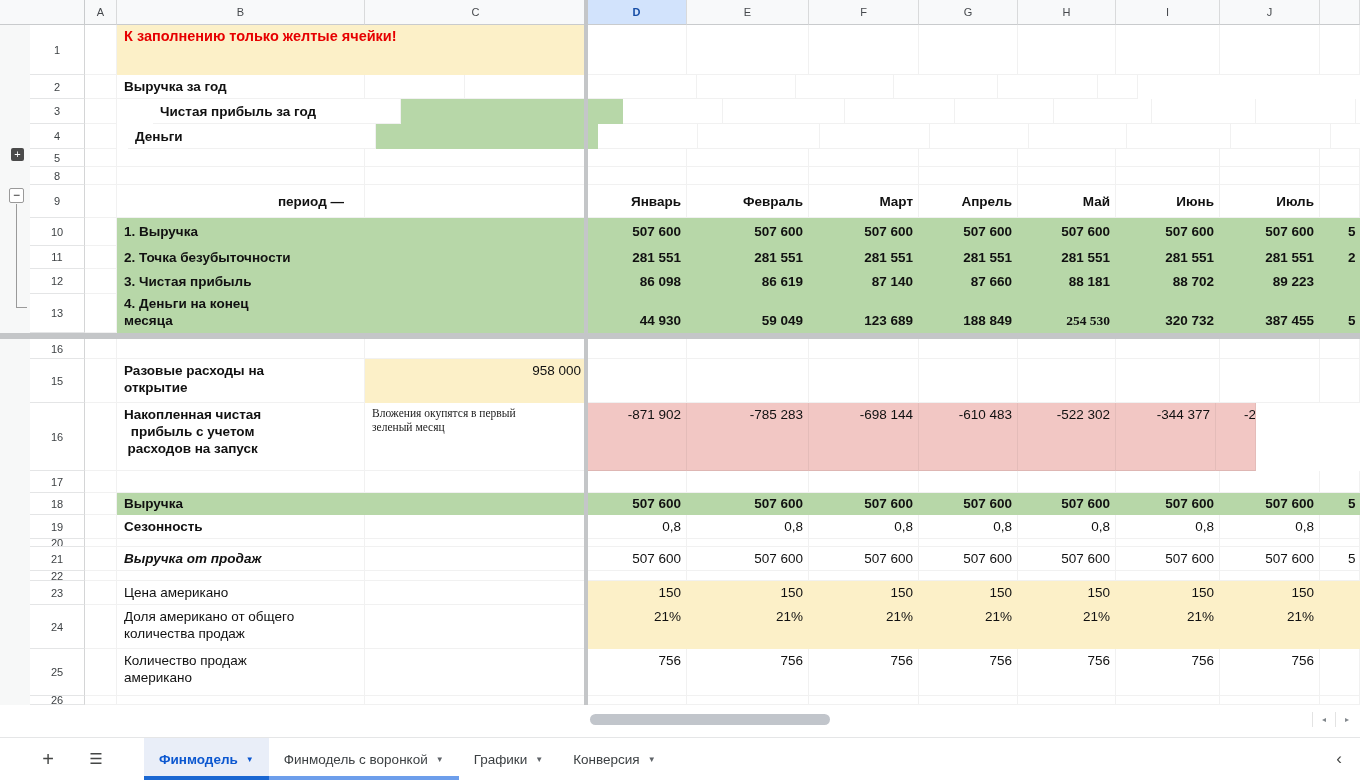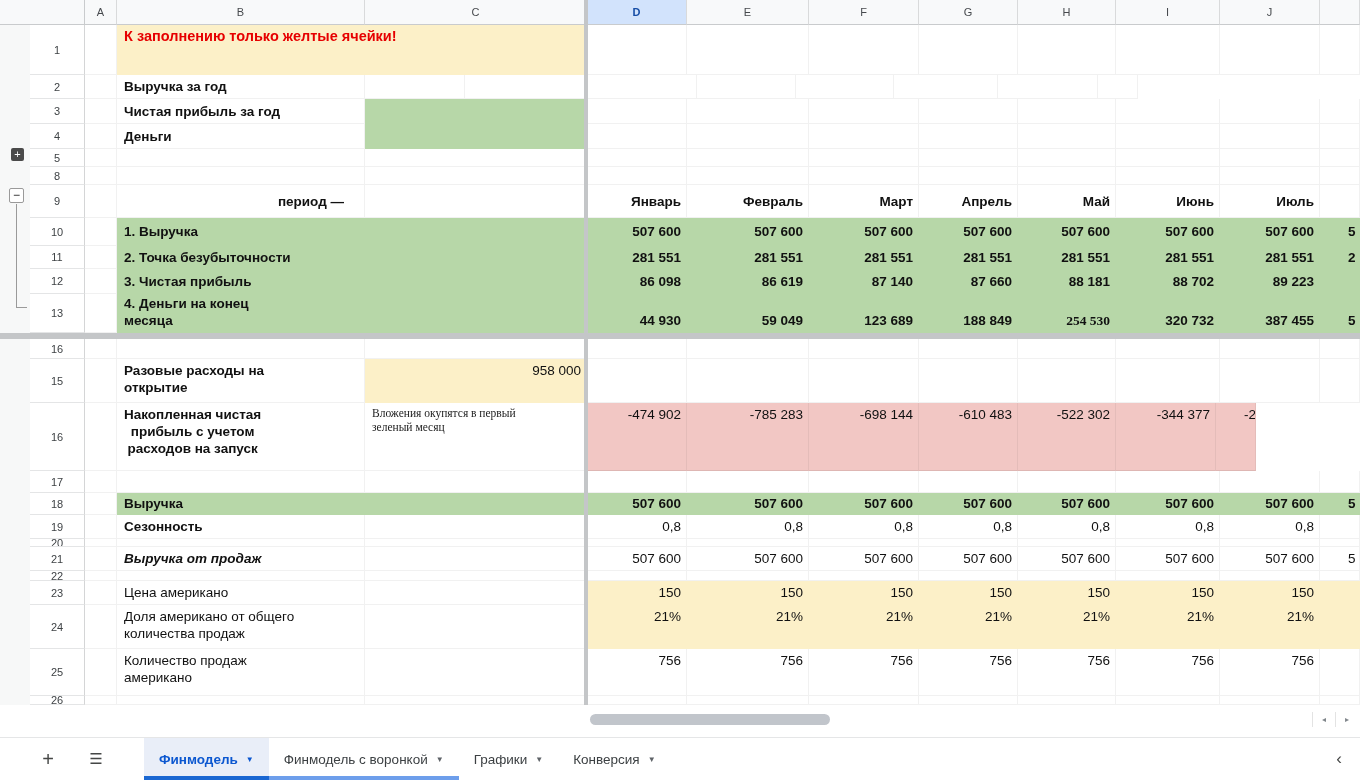--- a/index.html
+++ b/index.html
@@ -124,36 +124,36 @@
           <div class="cell" style="flex: 0 0 99px;"></div>
           <div class="cell" style="flex: 0 0 98px;"></div>
           <div class="cell" style="flex: 0 0 104px;"></div>
           <div class="cell" style="flex: 0 0 100px;"></div>
           <div class="cell" style="flex: 0 0 40px;"></div>
         </div>
         <div class="row" style="height: 25px;">
           <div class="gmargin"></div>
           <div class="rownum">3</div>
           <div class="cell" style="flex: 0 0 32px;"></div>
-          <div class="cell b al" style="flex: 0 0 248px;">Чистая прибыль за год</div>
+          <div class="cell b al" style="flex: 0 0 248px; margin-left: 36px;">Чистая прибыль за год</div>
           <div class="cell bg-green" style="flex: 0 0 222px;"></div>
           <div class="cell" style="flex: 0 0 100px;"></div>
           <div class="cell" style="flex: 0 0 122px;"></div>
           <div class="cell" style="flex: 0 0 110px;"></div>
           <div class="cell" style="flex: 0 0 99px;"></div>
           <div class="cell" style="flex: 0 0 98px;"></div>
           <div class="cell" style="flex: 0 0 104px;"></div>
           <div class="cell" style="flex: 0 0 100px;"></div>
           <div class="cell" style="flex: 0 0 40px;"></div>
         </div>
         <div class="row" style="height: 25px;">
           <div class="gmargin"></div>
           <div class="rownum">4</div>
           <div class="cell" style="flex: 0 0 32px;"></div>
-          <div class="cell b al" style="flex: 0 0 248px;">Деньги</div>
+          <div class="cell b al" style="flex: 0 0 248px; margin-left: 11px;">Деньги</div>
           <div class="cell bg-green" style="flex: 0 0 222px;"></div>
           <div class="cell" style="flex: 0 0 100px;"></div>
           <div class="cell" style="flex: 0 0 122px;"></div>
           <div class="cell" style="flex: 0 0 110px;"></div>
           <div class="cell" style="flex: 0 0 99px;"></div>
           <div class="cell" style="flex: 0 0 98px;"></div>
           <div class="cell" style="flex: 0 0 104px;"></div>
           <div class="cell" style="flex: 0 0 100px;"></div>
           <div class="cell" style="flex: 0 0 40px;"></div>
         </div>
@@ -293,21 +293,21 @@
         </div>
         <div class="row" style="height: 68px;">
           <div class="gmargin"></div>
           <div class="rownum">16</div>
           <div class="cell" style="flex: 0 0 32px;"></div>
           <div class="cell b al vt" style="flex: 0 0 248px; text-align: center;">Накопленная чистая
 прибыль с учетом
 расходов на запуск</div>
           <div class="cell al vt fs11" style="flex: 0 0 222px; font-family: Liberation Serif, serif;">Вложения окупятся в первый
 зеленый месяц</div>
-          <div class="cell bg-pink vt" style="flex: 0 0 100px;">-474 902</div>
+          <div class="cell bg-pink vt" style="flex: 0 0 100px;">-871 902</div>
           <div class="cell bg-pink vt" style="flex: 0 0 122px;">-785 283</div>
           <div class="cell bg-pink vt" style="flex: 0 0 110px;">-698 144</div>
           <div class="cell bg-pink vt" style="flex: 0 0 99px;">-610 483</div>
           <div class="cell bg-pink vt" style="flex: 0 0 98px;">-522 302</div>
           <div class="cell bg-pink vt" style="flex: 0 0 100px;">-344 377</div>
           <div class="cell bg-pink pk vt" style="flex: 0 0 40px;">-2</div>
         </div>
         <div class="row" style="height: 22px;">
           <div class="gmargin"></div>
           <div class="rownum">17</div>

